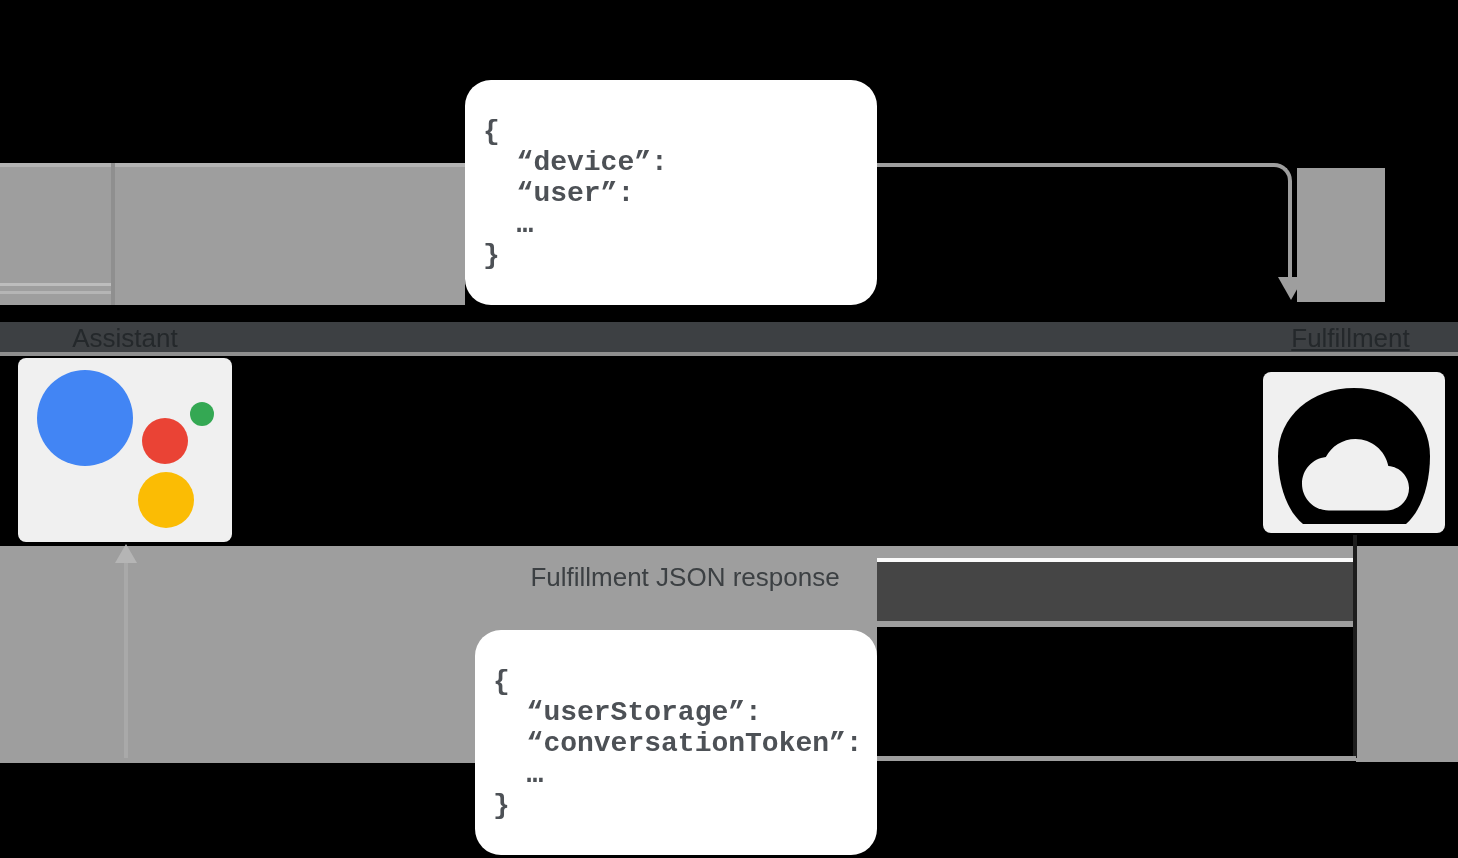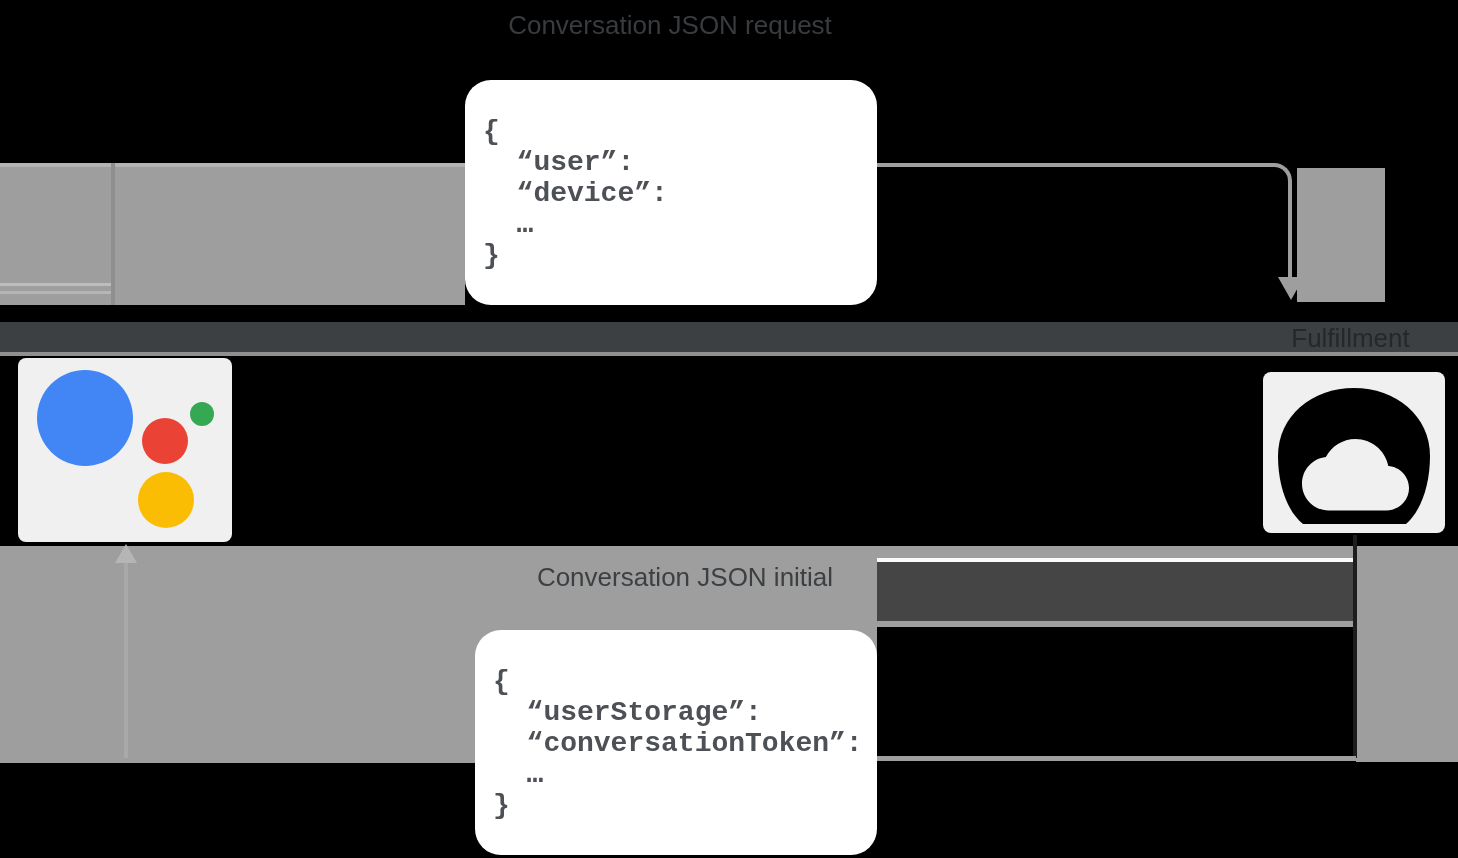--- a/index.html
+++ b/index.html
@@ -11,48 +11,48 @@
            color:#4d5156;font-family:"Liberation Mono",monospace;font-weight:700;
            font-size:28px;line-height:31px;padding:36px 0 0 18px;}
   .code-line{white-space:pre;}
 </style>
 </head>
 <body>
 
 <div class="stage">
 
   <div class="abs lbl" style="left:420px;top:10px;width:500px;color:#383c3f;">
-    <div>Conversation JSON request</div>
   </div>
 
   <div class="abs" style="left:0;top:163px;width:465px;height:142px;background:#9e9e9e;"></div>
   <div class="abs" style="left:0;top:163px;width:465px;height:4px;background:#b3b3b3;"></div>
   <div class="abs" style="left:0;top:283px;width:113px;height:3px;background:#bdbdbd;"></div>
   <div class="abs" style="left:0;top:291px;width:113px;height:3px;background:#b5b5b5;"></div>
   <div class="abs" style="left:111px;top:163px;width:4px;height:142px;background:#8f8f8f;"></div>
 
   <div class="abs" style="left:877px;top:163px;width:415px;height:118px;
        border-top:4px solid #9e9e9e;border-right:4px solid #9e9e9e;
        border-top-right-radius:18px;box-sizing:border-box;"></div>
   <div class="abs" style="left:1278px;top:277px;width:0;height:0;
        border-left:13px solid transparent;border-right:13px solid transparent;
        border-top:23px solid #9e9e9e;"></div>
   <div class="abs" style="left:1297px;top:168px;width:88px;height:134px;background:#9e9e9e;"></div>
 
   <div class="abs codebox" style="left:465px;top:80px;width:412px;height:225px;">
     <div class="code-line">{</div>
+    <div class="code-line">  “device”:</div>
     <div class="code-line">  “user”:</div>
-    <div class="code-line">  “device”:</div>
     <div class="code-line">  …</div>
     <div class="code-line">}</div>
   </div>
 
   <div class="abs" style="left:0;top:322px;width:1458px;height:30px;background:#3d4043;"></div>
   <div class="abs" style="left:0;top:352px;width:1458px;height:4px;background:#8f8f8f;"></div>
-  <div class="abs lbl" style="left:1248px;top:323px;width:205px;color:#24282b;">Fulfillment</div>
+  <div class="abs lbl" style="left:25px;top:323px;width:200px;color:#24282b;">Assistant</div>
+  <div class="abs lbl" style="left:1248px;top:323px;width:205px;color:#24282b;text-decoration:underline;">Fulfillment</div>
 
   <svg class="abs" style="left:18px;top:358px;" width="214" height="184">
     <rect width="214" height="184" rx="8" fill="#f0f0f0"></rect>
     <circle cx="67" cy="60" r="48" fill="#4285F4"></circle>
     <circle cx="147" cy="83" r="23" fill="#EA4335"></circle>
     <circle cx="184" cy="56" r="12" fill="#34A853"></circle>
     <circle cx="148" cy="142" r="28" fill="#FBBC04"></circle>
   </svg>
 
   <svg class="abs" style="left:1263px;top:372px;" width="182" height="161">
@@ -70,21 +70,21 @@
   <div class="abs" style="left:1356px;top:546px;width:102px;height:216px;background:#9e9e9e;"></div>
 
   <div class="abs" style="left:1353px;top:535px;width:4px;height:223px;background:#1d1d1d;"></div>
   <div class="abs" style="left:126px;top:756px;width:1230px;height:5px;background:#9e9e9e;"></div>
   <div class="abs" style="left:124px;top:562px;width:4px;height:196px;background:#a9a9a9;"></div>
   <div class="abs" style="left:115px;top:544px;width:0;height:0;
        border-left:11px solid transparent;border-right:11px solid transparent;
        border-bottom:19px solid #b5b5b5;"></div>
 
   <div class="abs lbl" style="left:435px;top:562px;width:500px;color:#3c4043;">
-    <div>Conversation JSON initial</div>
+    <div>Fulfillment JSON response</div>
   </div>
 
   <div class="abs codebox" style="left:475px;top:630px;width:402px;height:225px;">
     <div class="code-line">{</div>
     <div class="code-line">  “userStorage”:</div>
     <div class="code-line">  “conversationToken”:</div>
     <div class="code-line">  …</div>
     <div class="code-line">}</div>
   </div>
 

